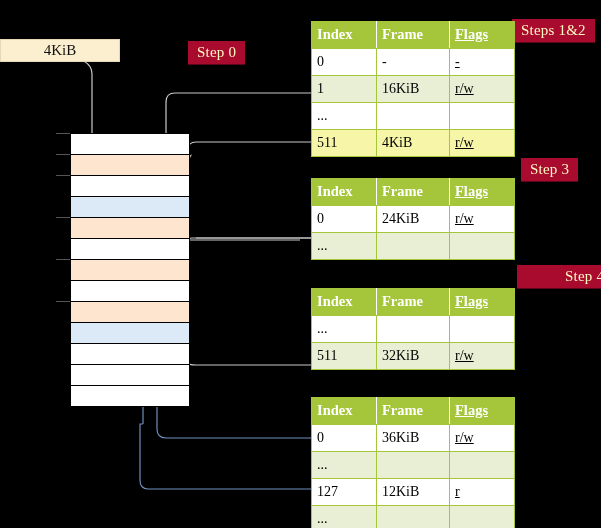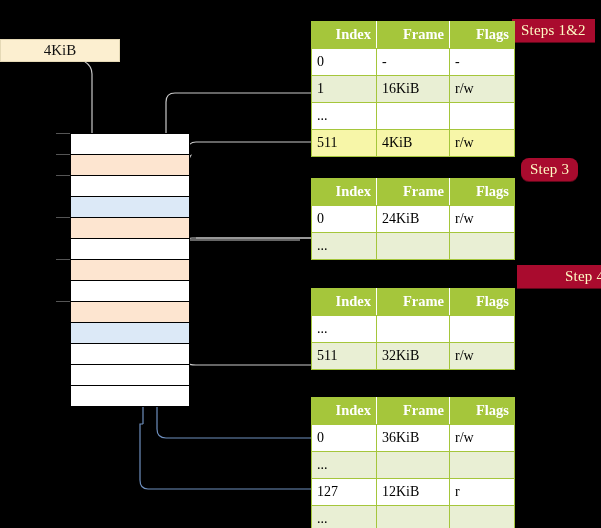--- a/index.html
+++ b/index.html
@@ -54,21 +54,21 @@
     border-collapse:collapse;
     background:#ffffff;
     font-size:14px;
     box-sizing:border-box;
   }
   .ptable table{border-collapse:collapse;width:100%;table-layout:fixed;}
   .ptable th{
     background:#a5c63b;
     color:#ffffff;
     font-weight:bold;
-    text-align:right;
+    text-align:left;
     padding:2px 5px 3px 5px;
     border:1px solid #a5c63b;
     border-right:1px solid #ffffff;
     font-size:14.5px;
     height:21px;
   }
   .ptable th:last-child{border-right:1px solid #a5c63b;}
   .ptable td{
     padding:2px 5px 3px 5px;
     border:1px solid #a5c63b;
@@ -77,21 +77,21 @@
     vertical-align:middle;
     color:#000;
     overflow:hidden;
     white-space:nowrap;
   }
   .ptable tr.alt td{background:#e9efd4;}
   .ptable td.hl{background:#f7f6a8;}
   .ptable tr.alt td.hl{background:#f7f6a8;}
   .c-index{width:54px;}
   .c-frame{width:62px;}
-  .c-flags{width:54px;}
+  .c-flags{width:54px;text-decoration:underline;}
 
   
   .wires{position:absolute;left:0;top:0;width:601px;height:528px;pointer-events:none;}
 </style>
 </head>
 <body>
 
 <div class="stage">
 
   <svg class="wires" viewBox="0 0 601 528">
@@ -126,22 +126,23 @@
 
       <path d="M311,438 L166,438 Q157,438 157,429 L157,330" marker-end="url(#arrBlue)"></path>
 
       <path d="M311,489 L148,489 Q140,489 140,480 L140,424 L143,424"></path>
       <path d="M143,424 L143,216" marker-end="url(#arrBlue)"></path>
     </g>
   </svg>
 
   <div class="sizelabel" style="left:0px;top:39px;width:120px;height:23px;line-height:21px;">4KiB</div>
 
+  <div class="badge" style="left:188px;top:41px;">Step 0</div>
   <div class="badge" style="left:512px;top:19px;">Steps 1&amp;2</div>
-  <div class="badge" style="left:521px;top:158px;border-radius:8px;">Step 3</div>
+  <div class="badge" style="left:521px;top:158px;">Step 3</div>
   <div class="badge" style="left:517px;top:265px;padding-left:48px;">Step 4</div>
 
   <div class="memcol" id="memcol" style="left:70px;top:133px;width:120px;height:283px;">
       <div class="memrow" style="top: 0px; width: 120px; height: 22px;"></div>
       <div class="memrow orange" style="top: 21px; width: 120px; height: 22px;"></div>
       <div class="memrow" style="top: 42px; width: 120px; height: 22px;"></div>
       <div class="memrow blue" style="top: 63px; width: 120px; height: 22px;"></div>
       <div class="memrow orange" style="top: 84px; width: 120px; height: 22px;"></div>
       <div class="memrow" style="top: 105px; width: 120px; height: 22px;"></div>
       <div class="memrow orange" style="top: 126px; width: 120px; height: 22px;"></div>

